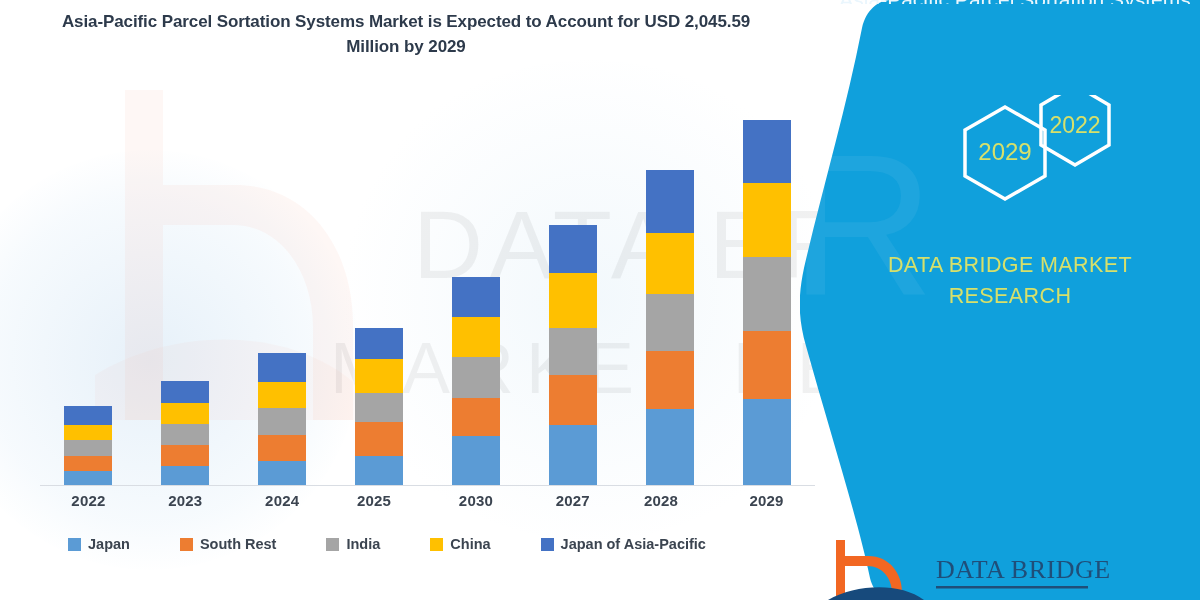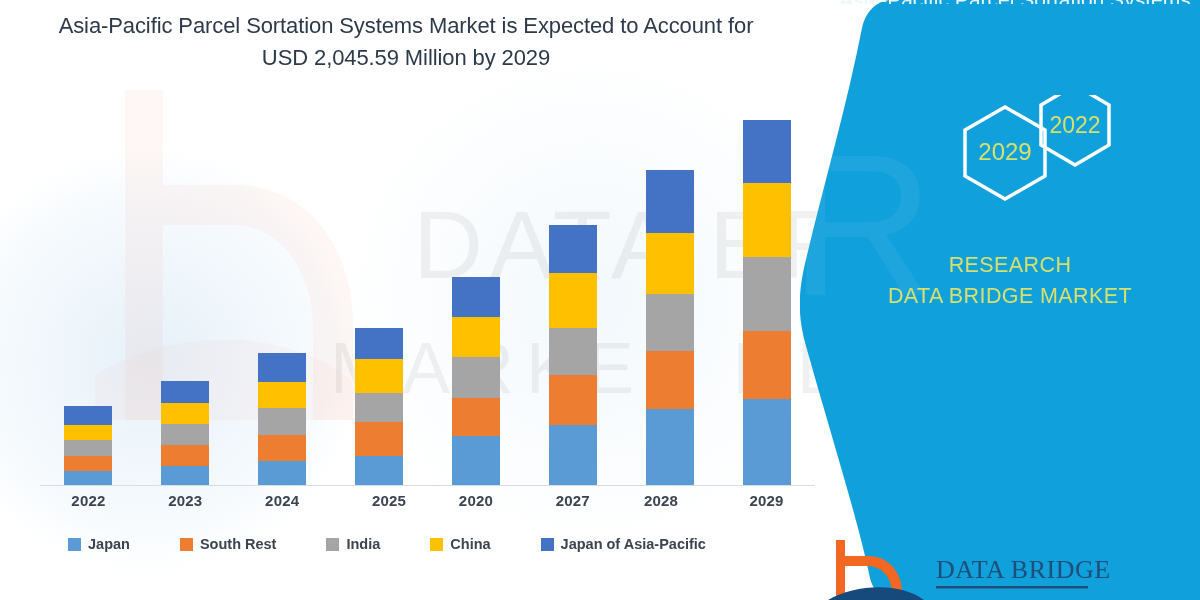--- a/index.html
+++ b/index.html
@@ -64,23 +64,23 @@
   }
   .wm-text .wm-line2 { font-size: 72px; letter-spacing: 12px; }
 
   
   .headline {
     position: absolute;
     left: 36px; top: 10px;
     width: 740px;
     text-align: center;
     color: #2d3a4b;
-    font-size: 22px;
+    font-size: 17px;
     line-height: 1.45;
-    font-weight: 400;
+    font-weight: 700;
     letter-spacing: -0.1px;
   }
 
   
   .chart {
     position: absolute;
     left: 40px;
     top: 110px;
     width: 775px;
     height: 378px;
@@ -298,22 +298,22 @@
           <div class="seg" title="India 2029: 412" style="height: 73.5714px; background: rgb(165, 165, 165);"></div>
           <div class="seg" title="South Korea 2029: 382" style="height: 68.2143px; background: rgb(237, 125, 49);"></div>
           <div class="seg" title="Japan 2029: 482" style="height: 86.0714px; background: rgb(91, 155, 213);"></div>
         </div>
       </div>
     <div class="axis-line"></div>
     <div class="tick-labels" id="tick-labels">
         <div class="tick" style="left: 13.4375px;">2022</div>
         <div class="tick" style="left: 110.312px;">2023</div>
         <div class="tick" style="left: 207.188px;">2024</div>
-        <div class="tick" style="left: 314px;">2025</div>
-        <div class="tick" style="left: 400.938px;">2020</div>
+        <div class="tick" style="left: 299px;">2025</div>
+        <div class="tick" style="left: 400.938px;">2030</div>
         <div class="tick" style="left: 497.812px;">2027</div>
         <div class="tick" style="left: 586px;">2028</div>
         <div class="tick" style="left: 691.562px;">2029</div>
       </div>
   </div>
 
   <div class="legend" id="legend">
       <div class="legend-item">
         <span class="swatch" style="background: rgb(91, 155, 213);"></span>
         <span>Japan</span>
@@ -352,22 +352,22 @@
     <div class="hexes">
       <svg viewBox="0 0 230 135" xmlns="http://www.w3.org/2000/svg">
         <polygon points="60,35 100,12 140,35 140,81 100,104 60,81" fill="none" stroke="#ffffff" stroke-width="3.5"></polygon>
         <polygon points="136,10 170,-10 204,10 204,50 170,70 136,50" fill="none" stroke="#ffffff" stroke-width="3.5"></polygon>
         <text id="hex-left" x="100" y="65" text-anchor="middle" font-family="Liberation Sans, sans-serif" font-size="24" fill="#D7E06A">2029</text>
         <text id="hex-right" x="170" y="38" text-anchor="middle" font-family="Liberation Sans, sans-serif" font-size="23" fill="#D7E06A">2022</text>
       </svg>
     </div>
 
     <div class="brand">
+      <div>DATA BRIDGE MARKET</div>
       <div>RESEARCH</div>
-      <div>DATA BRIDGE MARKET</div>
     </div>
 
     <div class="logo">
       <svg viewBox="0 0 300 78" xmlns="http://www.w3.org/2000/svg">
         <rect x="8" y="6" width="9" height="62" fill="#F26722"></rect>
         <path d="M17 22 H40 C62 22 74 40 74 58 V68 H64 V59 C64 45 55 32 39 32 H17 Z" fill="#F26722"></path>
         <path d="M0 66 C28 50 72 48 96 66 L96 78 L0 78 Z" fill="#174A7C"></path>
         <text id="logo-text" x="108" y="44" font-family="Liberation Serif, serif" font-size="26" fill="#1F4E79" letter-spacing="0.5">DATA BRIDGE</text>
         <rect x="108" y="52" width="152" height="2.5" fill="#1F4E79"></rect>
       </svg>

